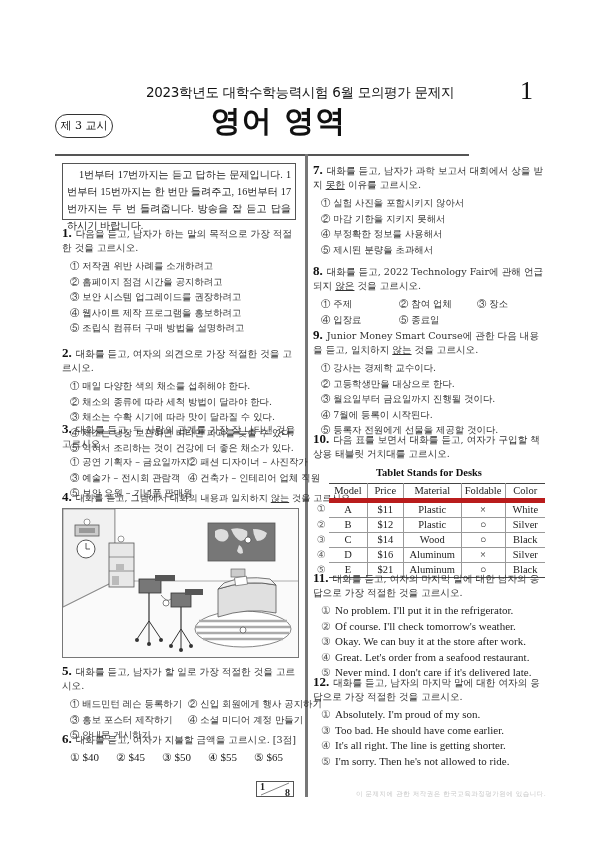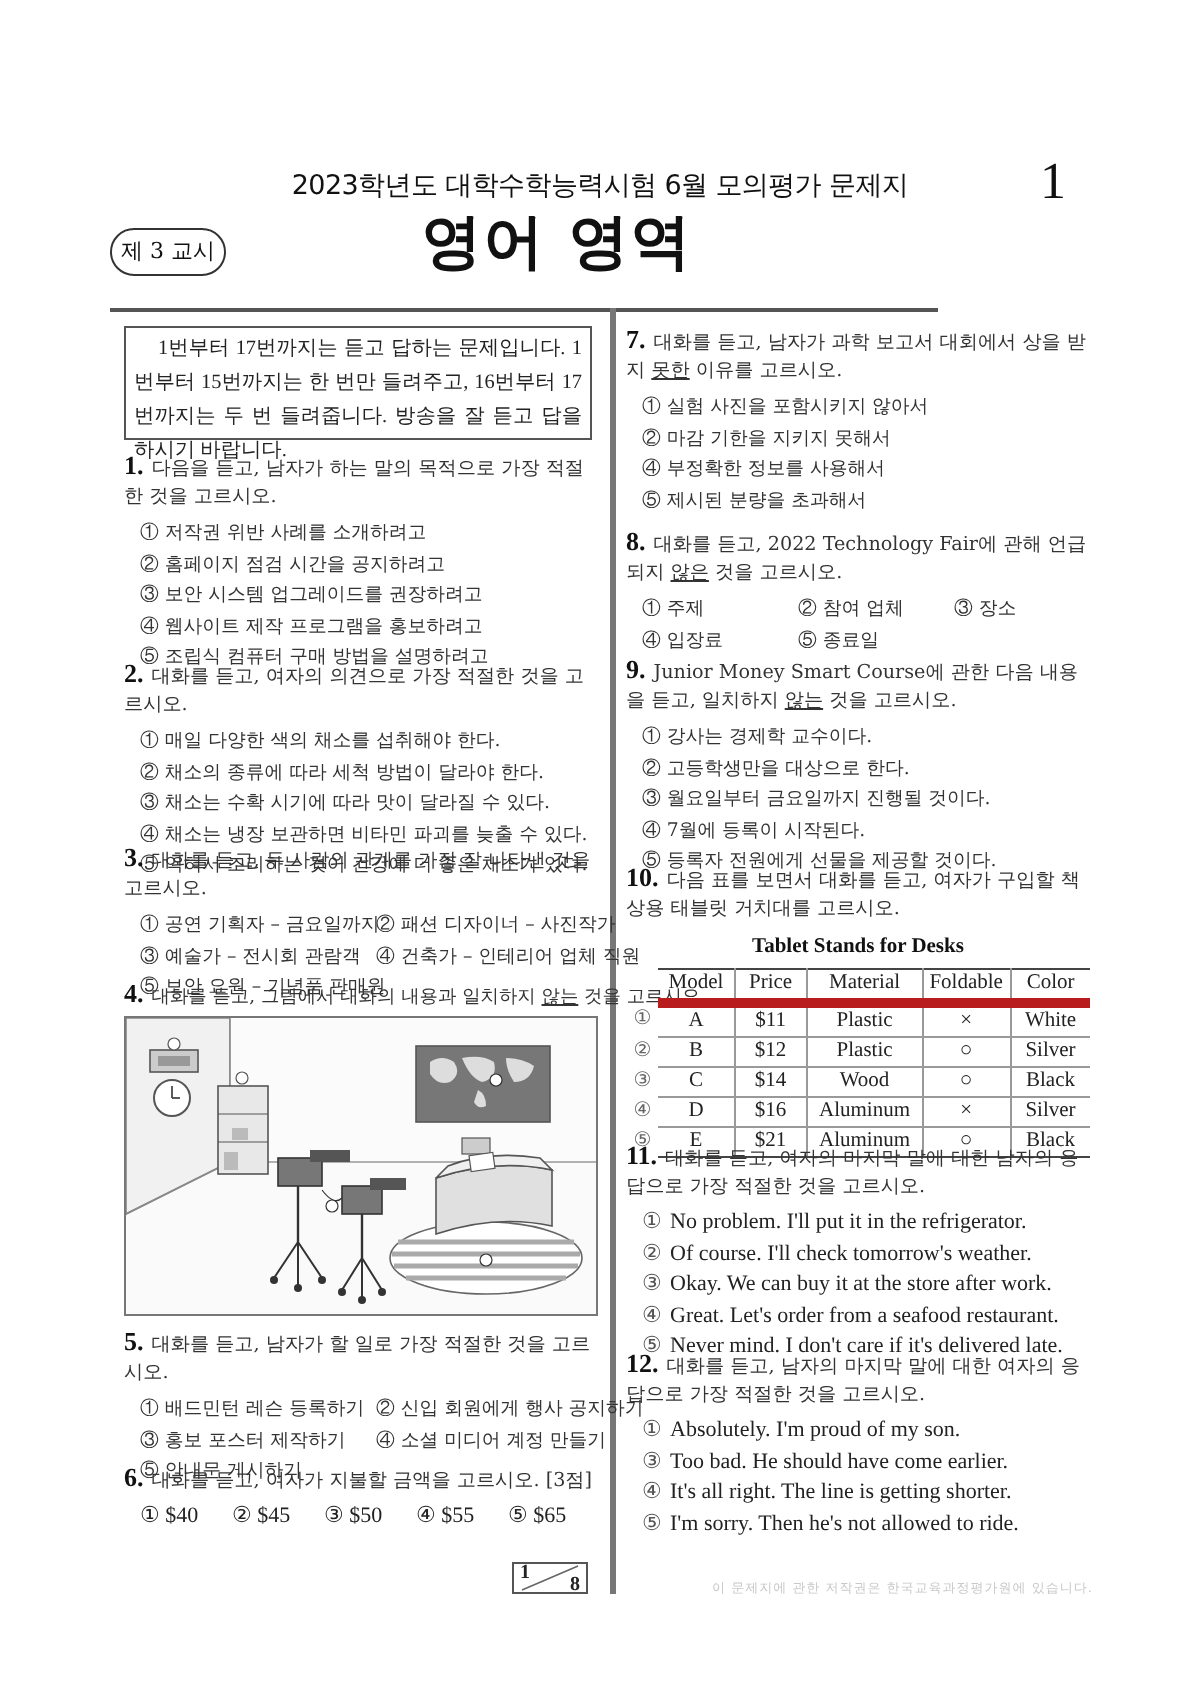--- a/index.html
+++ b/index.html
@@ -59,21 +59,21 @@
   <span class="stem"><span class="num">1.</span><span>다음을 듣고, 남자가 하는 말의 목적으로 가장 적절한 것을 고르시오.</span></span>
   <div class="opts">
     <div class="opt">① 저작권 위반 사례를 소개하려고</div>
     <div class="opt">② 홈페이지 점검 시간을 공지하려고</div>
     <div class="opt">③ 보안 시스템 업그레이드를 권장하려고</div>
     <div class="opt">④ 웹사이트 제작 프로그램을 홍보하려고</div>
     <div class="opt">⑤ 조립식 컴퓨터 구매 방법을 설명하려고</div>
   </div>
 </div>
 
-<div class="abs q" style="left:62px;top:330px;width:238px;">
+<div class="abs q" style="left:62px;top:346px;width:238px;">
   <span class="stem"><span class="num">2.</span><span>대화를 듣고, 여자의 의견으로 가장 적절한 것을 고르시오.</span></span>
   <div class="opts">
     <div class="opt">① 매일 다양한 색의 채소를 섭취해야 한다.</div>
     <div class="opt">② 채소의 종류에 따라 세척 방법이 달라야 한다.</div>
     <div class="opt">③ 채소는 수확 시기에 따라 맛이 달라질 수 있다.</div>
     <div class="opt">④ 채소는 냉장 보관하면 비타민 파괴를 늦출 수 있다.</div>
     <div class="opt">⑤ 익혀서 조리하는 것이 건강에 더 좋은 채소가 있다.</div>
   </div>
 </div>
 

